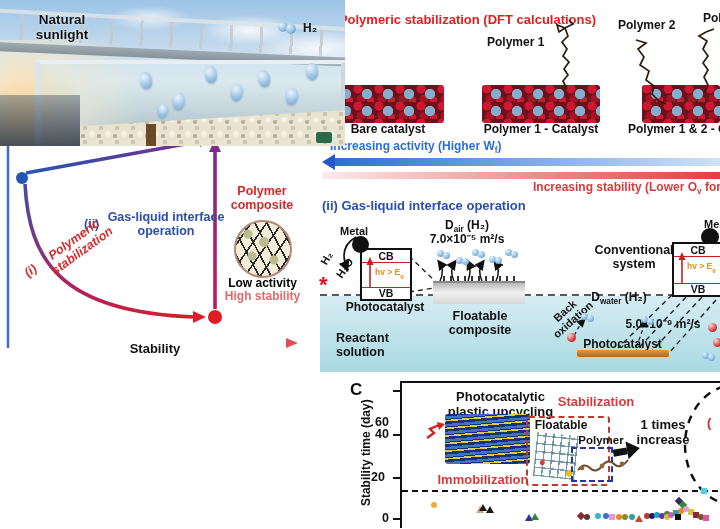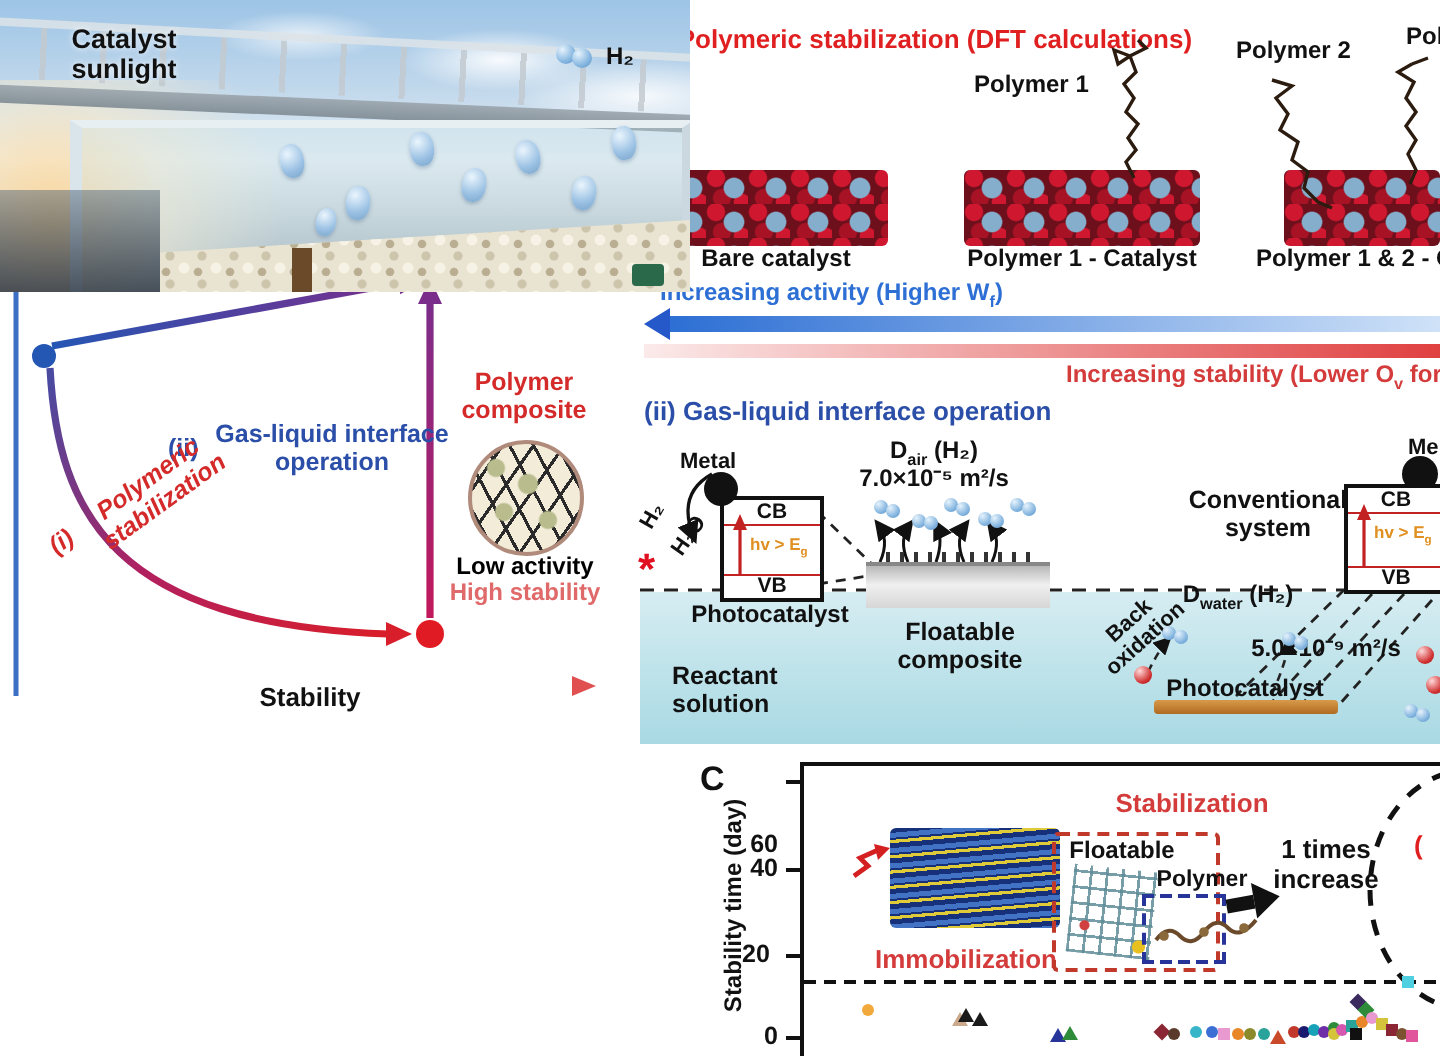--- a/index.html
+++ b/index.html
@@ -335,21 +335,21 @@
     <div class="abs" style="left:316px;top:132px;width:16px;height:11px;background:#2a6a4a;border-radius:2px;"></div>
     <div class="blob" style="left:140px;top:72px;transform:rotate(-10deg);"></div>
     <div class="blob" style="left:173px;top:93px;transform:rotate(6deg);"></div>
     <div class="blob" style="left:205px;top:66px;transform:rotate(-6deg);"></div>
     <div class="blob" style="left:231px;top:84px;transform:rotate(10deg);"></div>
     <div class="blob" style="left:258px;top:70px;transform:rotate(-12deg);"></div>
     <div class="blob" style="left:286px;top:88px;transform:rotate(8deg);"></div>
     <div class="blob" style="left:306px;top:63px;transform:rotate(-5deg);"></div>
     <div class="blob" style="left:158px;top:104px;transform:rotate(12deg);width:10px;height:14px;"></div>
     <div class="lbl ctr" style="left:14px;top:12px;width:96px;font-size:13.5px;color:#111;text-shadow:0 0 3px rgba(255,255,255,.9);">
-      <div>Catalyst</div>
+      <div>Natural</div>
         <div>sunlight</div>
     </div>
     <div class="pb" style="left:278px;top:22px;width:10px;height:10px;"></div>
     <div class="pb" style="left:286px;top:24px;width:10px;height:10px;"></div>
     <div class="lbl" style="left:303px;top:22px;font-size:12px;">H₂</div>
   </div>
 
   <div id="chart">
     <div class="lbl" style="left:5px;top:2px;font-size:17px;">C</div>
     <div class="lbl ctr" style="left:-42px;top:68px;width:128px;font-size:12px;transform:rotate(-90deg);">Stability time (day)</div>
@@ -359,20 +359,24 @@
     <div class="abs" style="left:48px;top:56px;width:7px;height:2px;background:#111;"></div>
     <div class="abs" style="left:48px;top:99px;width:7px;height:2px;background:#111;"></div>
     <div class="abs" style="left:48px;top:140px;width:7px;height:2px;background:#111;"></div>
     <div class="lbl" style="left:22px;top:5px;width:22px;text-align:right;font-size:12.5px;margin-top:32px;">60</div>
     <div class="lbl" style="left:22px;top:49px;width:22px;text-align:right;font-size:12.5px;">40</div>
     <div class="lbl" style="left:22px;top:92px;width:22px;text-align:center;font-size:12.5px;">20</div>
     <div class="lbl" style="left:22px;top:133px;width:22px;text-align:right;font-size:12.5px;">0</div>
 
     <div id="refline" class="abs" style="left: 57px; width: 316px; border-top: 2px dashed rgb(17, 17, 17); top: 112.31px;"></div>
 
+    <div class="lbl ctr" style="left:88px;top:12px;width:135px;font-size:13px;">
+      <div>Photocatalytic</div>
+        <div>plastic upcycling</div>
+    </div>
     <svg style="left:80px;top:42px;" width="22" height="22">
       <path d="M2,18 l7,-5 l-4,-4 l9,-4" fill="none" stroke="#d42020" stroke-width="2.4"></path>
       <polygon points="12,2 20,4 14,10" fill="#d42020"></polygon>
     </svg>
     <div class="plastic" style="left:100px;top:36px;width:85px;height:50px;"></div>
     <div class="lbl ctr" style="left:82px;top:95px;width:112px;font-size:13px;color:#d43c3c;">Immobilization</div>
 
     <div class="lbl ctr" style="left:196px;top:17px;width:110px;font-size:13px;color:#d43c3c;">Stabilization</div>
     <div class="abs" style="left:181px;top:38px;width:80px;height:66px;border:2px dashed #c0392b;border-radius:3px;"></div>
     <div class="lbl ctr" style="left:186px;top:41px;width:60px;font-size:12px;">Floatable</div>

